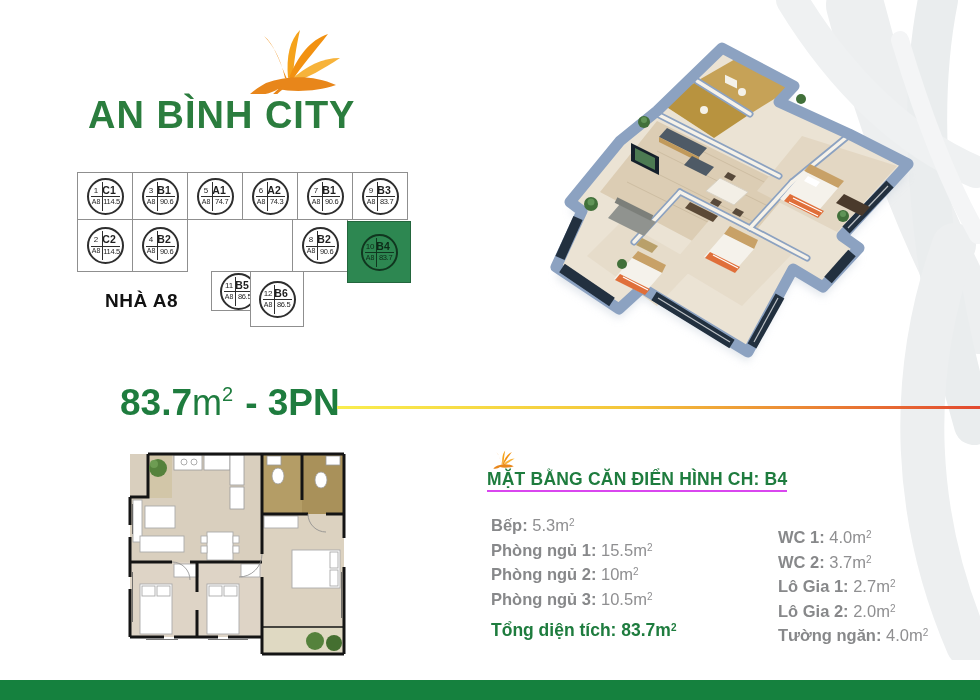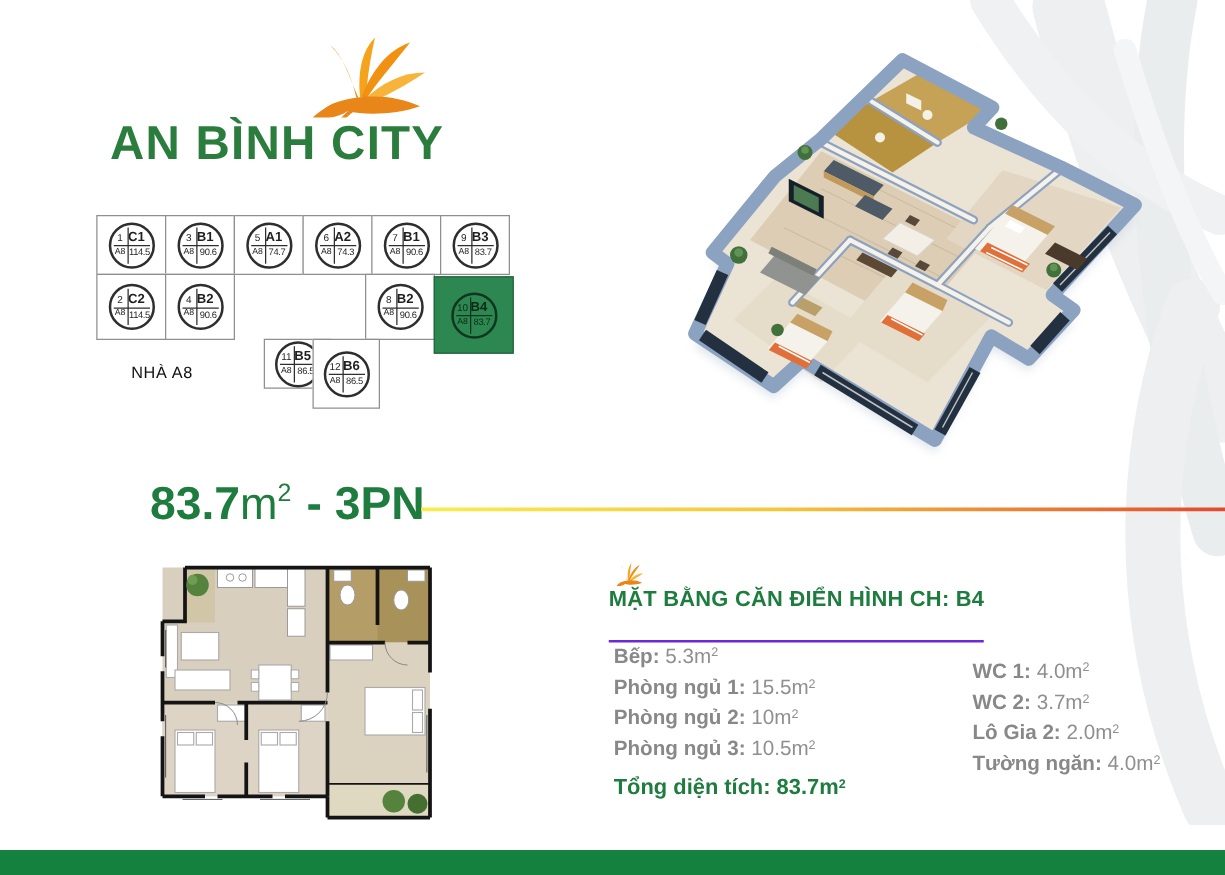--- a/index.html
+++ b/index.html
@@ -43,21 +43,21 @@
   .uc3 { left:167px; top:4px;  width:56px; height:48px; }
   .uc4 { left:222px; top:4px;  width:56px; height:48px; }
   .uc5 { left:277px; top:4px;  width:56px; height:48px; }
   .uc6 { left:2px;   top:51px; width:56px; height:53px; }
   .uc7 { left:57px;  top:51px; width:56px; height:53px; }
   .uc8 { left:217px; top:51px; width:56px; height:53px; }
   .uc9 { left:272px; top:53px; width:64px; height:62px; }
   .uc10{ left:136px; top:103px; width:54px; height:40px; }
   .uc11{ left:175px; top:103px; width:54px; height:56px; }
 
-  #building-name { position:absolute; left:30px; top:122px; font-size:13px; font-weight:normal;
+  #building-name { position:absolute; left:30px; top:122px; font-size:19px; font-weight:bold;
                    color:#111; letter-spacing:0.5px; }
 
   
   #plan3d { left:492px; top:6px; width:488px; height:388px; z-index:1; }
 
   
   #title-row { left:120px; top:382px; z-index:2; color:#1e7c3e; white-space:nowrap; }
   #title-row .t-area   { font-size:37px; font-weight:bold; }
   #title-row .t-unit   { font-size:36px; font-weight:400; }
   #title-row .t-sup    { font-size:20px; font-weight:400; vertical-align:14px; }
@@ -65,21 +65,21 @@
   #grad-line { left:337px; top:406px; width:643px; height:3px;
                background:linear-gradient(90deg,#f9ed4e 0%,#f4c63b 45%,#e2492f 100%); z-index:2; }
 
   
   #plan2d { left:112px; top:442px; width:258px; height:238px; z-index:2; }
 
   
   #details-head { left:487px; top:450px; z-index:2; }
   #head-flower { width:30px; height:19px; display:block; margin-left:2px; }
   #details-head h2 { font-size:17.5px; font-weight:bold; color:#1e7c3e; white-space:nowrap;
-                     padding-bottom:22px; border-bottom:2px solid #6d28d9; letter-spacing:0.2px; }
+                     padding-bottom:0; border-bottom:2px solid #d946ef; letter-spacing:0.2px; }
 
   .detail-col { z-index:2; color:#8f8f91; font-size:16.5px; line-height:22.5px; }
   #details-left  { left:491px; top:512px; width:250px; }
   #details-right { left:778px; top:524px; width:190px; }
   .dl-label { font-weight:bold; color:#87888a; }
   .dl-sup { font-size:10px; vertical-align:5px; }
   #total-line { margin-top:7px; color:#1e7c3e; font-size:17.5px; font-weight:bold; }
   #total-line .dl-label { color:#1e7c3e; }
 
   
@@ -429,17 +429,18 @@
   <div class="detail-line"><span class="dl-label">Bếp:</span> <span>5.3</span><span>m</span><sup class="dl-sup">2</sup></div>
   <div class="detail-line"><span class="dl-label">Phòng ngủ 1:</span> <span>15.5</span><span>m</span><sup class="dl-sup">2</sup></div>
   <div class="detail-line"><span class="dl-label">Phòng ngủ 2:</span> <span>10</span><span>m</span><sup class="dl-sup">2</sup></div>
   <div class="detail-line"><span class="dl-label">Phòng ngủ 3:</span> <span>10.5</span><span>m</span><sup class="dl-sup">2</sup></div>
   <div id="total-line"><span class="dl-label">Tổng diện tích:</span> <span>83.7</span><span>m</span><sup class="dl-sup">2</sup></div>
 </div>
 
 <div id="details-right" class="abs detail-col">
   <div class="detail-line"><span class="dl-label">WC 1:</span> <span>4.0</span><span>m</span><sup class="dl-sup">2</sup></div>
   <div class="detail-line"><span class="dl-label">WC 2:</span> <span>3.7</span><span>m</span><sup class="dl-sup">2</sup></div>
+  <div class="detail-line"><span class="dl-label">Lô Gia 1:</span> <span>2.7</span><span>m</span><sup class="dl-sup">2</sup></div>
   <div class="detail-line"><span class="dl-label">Lô Gia 2:</span> <span>2.0</span><span>m</span><sup class="dl-sup">2</sup></div>
   <div class="detail-line"><span class="dl-label">Tường ngăn:</span> <span>4.0</span><span>m</span><sup class="dl-sup">2</sup></div>
 </div>
 
 <div id="footer-bar" class="abs"></div>
 
 </body></html>

